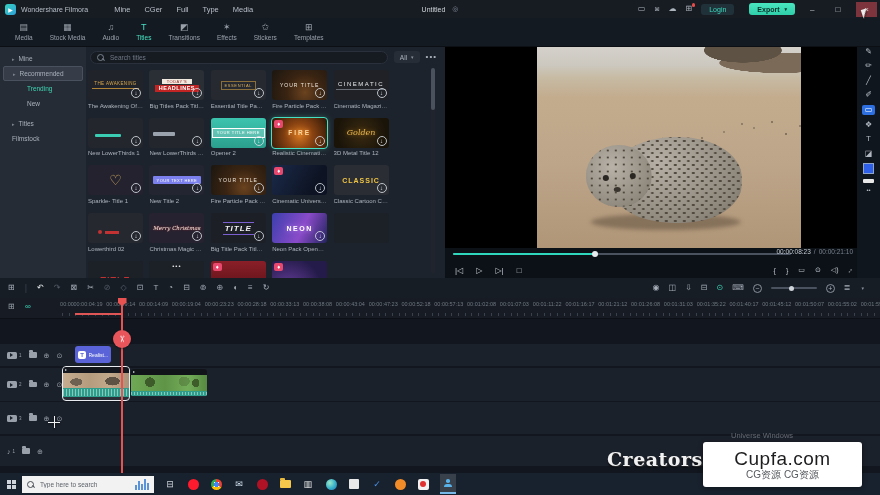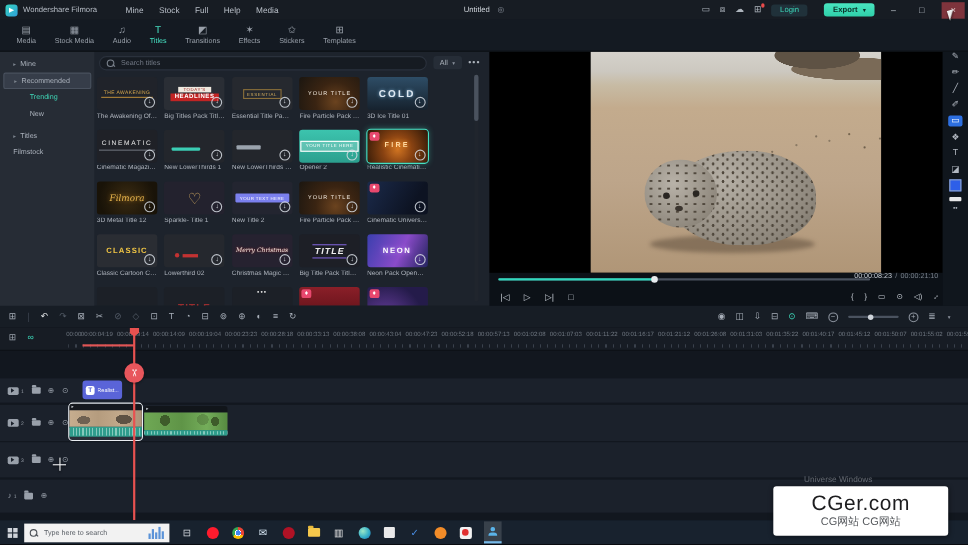--- a/index.html
+++ b/index.html
@@ -257,23 +257,23 @@
 </head>
 <body>
 
 <div class="app">
 
   <div class="titlebar">
     <div class="logo">▶</div>
     <span class="app-name">Wondershare Filmora</span>
     <div class="menus" id="menus">
         <span class="menu-item">Mine</span>
-        <span class="menu-item">Stock</span>
+        <span class="menu-item">CGer</span>
         <span class="menu-item">Full</span>
-        <span class="menu-item">Help</span>
+        <span class="menu-item">Type</span>
         <span class="menu-item">Media</span>
       </div>
     <div class="proj-wrap">
       <span class="proj-title">Untitled</span>
       <span class="proj-gear">◎</span>
     </div>
     <div class="tb-right">
       <span id="tb-icons" style="display:flex;gap:9px;align-items:center">
           <span class="tb-ico">▭</span>
           <span class="tb-ico">⧈</span>
@@ -387,27 +387,20 @@
             <div class="lbl">Essential Title Pack Titl...</div>
           </div>
           <div class="cell">
             <div class="thumb th-fire">
               <span class="tx">YOUR TITLE</span>
               <span class="dl">↓</span>
             </div>
             <div class="lbl">Fire Particle Pack Title ...</div>
           </div>
           <div class="cell">
-            <div class="thumb th-cold">
-              <span class="tx">COLD</span>
-              <span class="dl">↓</span>
-            </div>
-            <div class="lbl">3D Ice Title 01</div>
-          </div>
-          <div class="cell">
             <div class="thumb th-cinematic">
               <span class="tx">CINEMATIC</span>
               <span class="dl">↓</span>
             </div>
             <div class="lbl">Cinematic Magazine P...</div>
           </div>
           <div class="cell">
             <div class="thumb th-lower1">
               <span class="dl">↓</span>
             </div>
@@ -429,21 +422,21 @@
           <div class="cell">
             <div class="thumb th-firebig selct">
               <span class="tx">FIRE</span>
               <span class="prem">♦</span>
               <span class="dl">↓</span>
             </div>
             <div class="lbl">Realistic Cinematic Eff...</div>
           </div>
           <div class="cell">
             <div class="thumb th-golden">
-              <span class="tx">Filmora</span>
+              <span class="tx">Golden</span>
               <span class="dl">↓</span>
             </div>
             <div class="lbl">3D Metal Title 12</div>
           </div>
           <div class="cell">
             <div class="thumb th-sparkle">
               <span class="tx">♡</span>
               <span class="dl">↓</span>
             </div>
             <div class="lbl">Sparkle- Title 1</div>
@@ -730,23 +723,24 @@
 
     <div class="ph-top"></div>
     <div class="ph-line"></div>
     <div class="ph-scissors">
         <span>✂</span>
       </div>
     <div class="cross"></div>
   </div>
 
   <div class="activate">Universe Windows</div>
+  <div class="watermark">Creators</div>
   <div class="cgbox">
-    <span class="cg1">CGer.com</span>
-    <span class="cg2">CG网站 CG网站</span>
+    <span class="cg1">Cupfa.com</span>
+    <span class="cg2">CG资源 CG资源</span>
   </div>
 
   <div class="taskbar">
     <div class="start">
       <span class="winlogo">
           <i></i>
           <i></i>
           <i></i>
           <i></i>
         </span>

